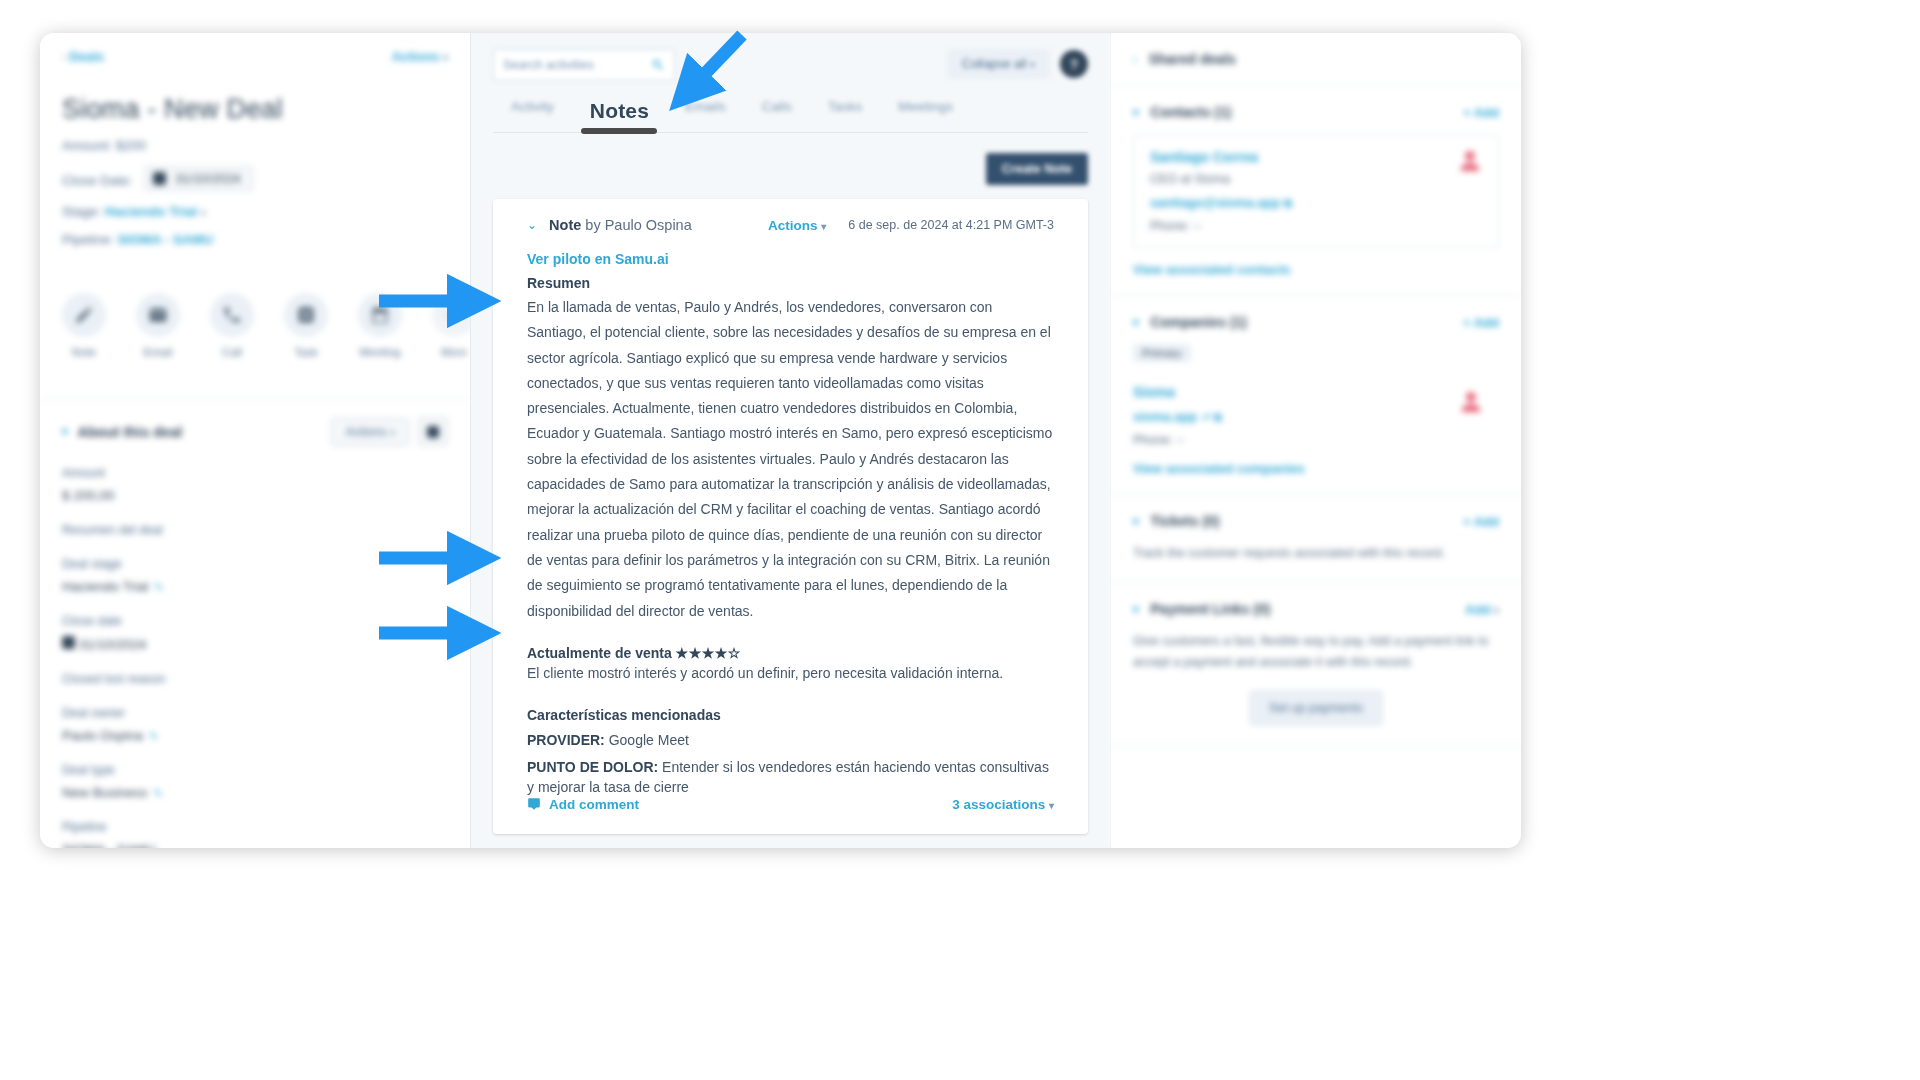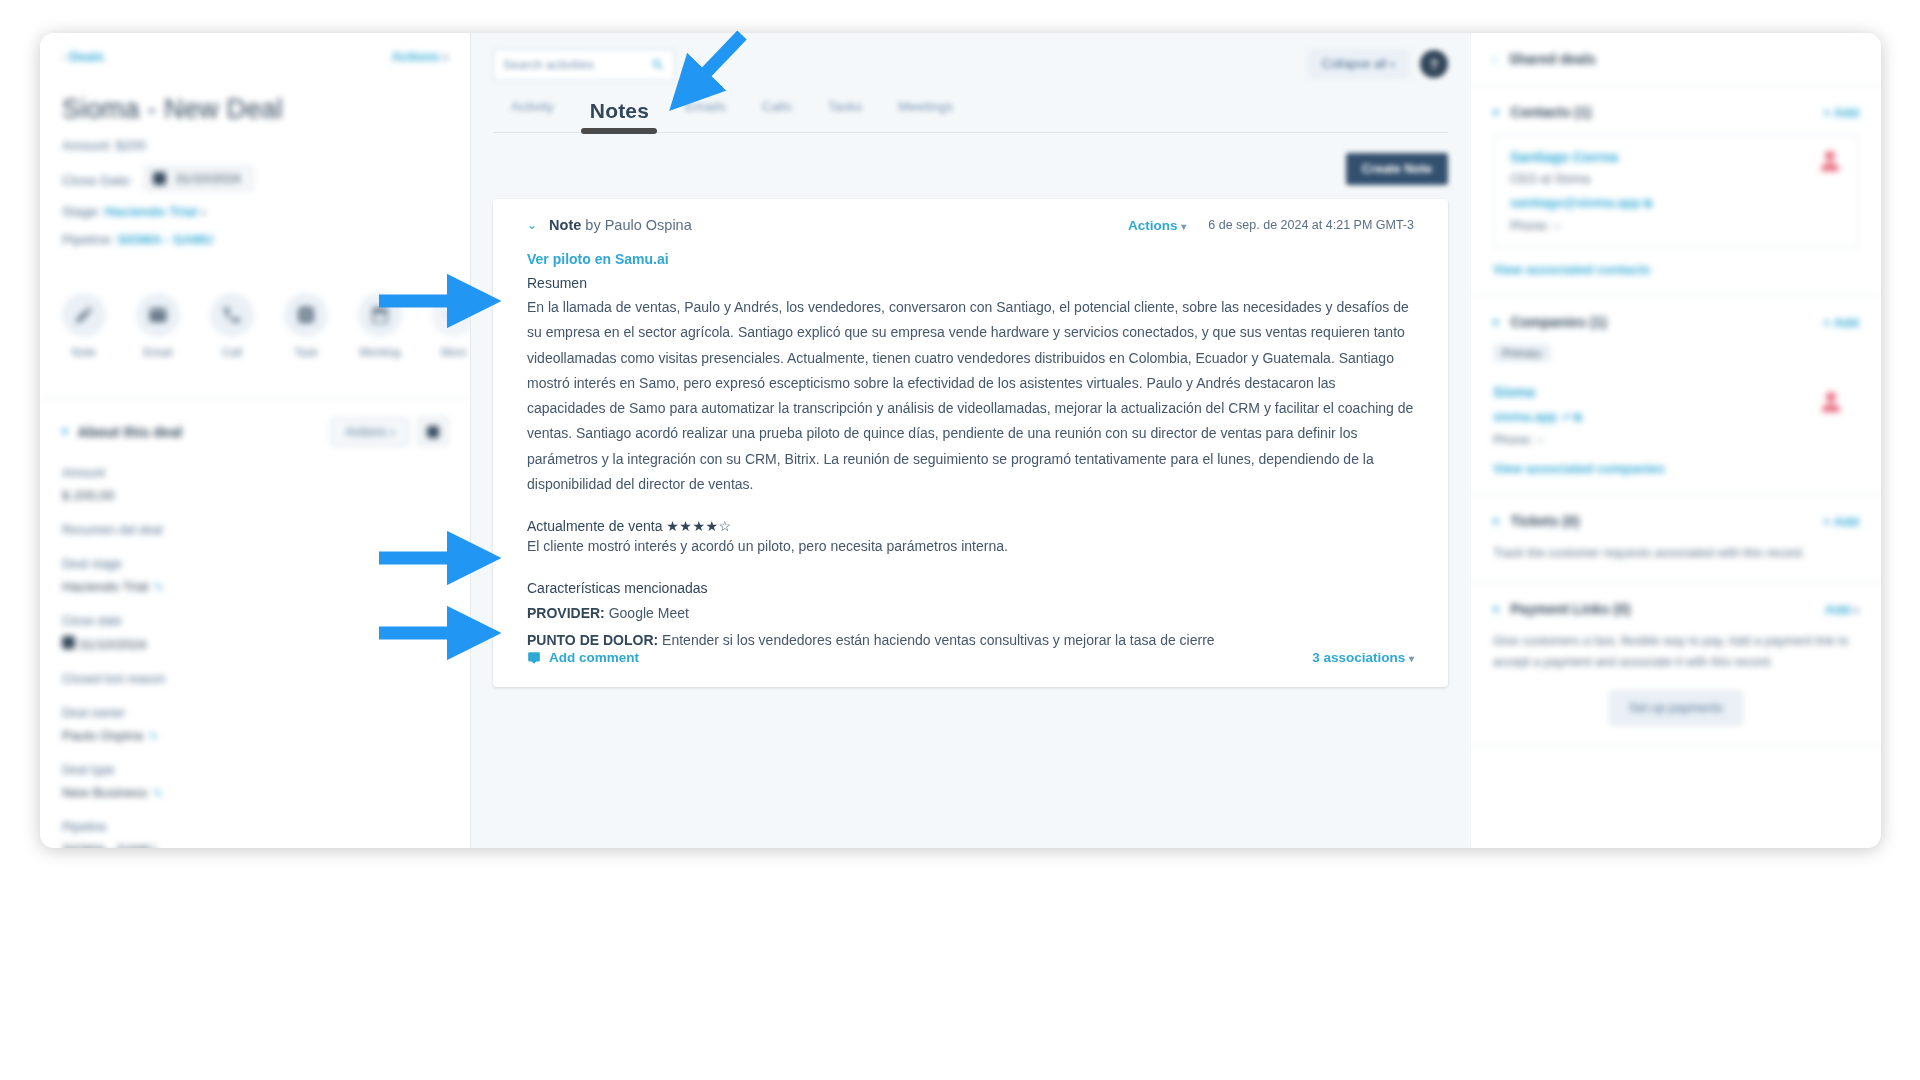--- a/index.html
+++ b/index.html
@@ -8,21 +8,21 @@
     font-family: "Liberation Sans", sans-serif;
     background: #ffffff;
     overflow: hidden;
     position: relative;
   }
 
   
   #app-window {
     position: absolute;
     left: 40px; top: 33px;
-    width: 1841px; height: 815px;
+    width: 1481px; height: 815px;
     background: #ffffff;
     border-radius: 14px;
     box-shadow: 0 2px 18px rgba(0,0,0,.22);
     overflow: hidden;
     display: flex;
   }
 
   
   .blurred { filter: blur(3.1px); }
   .blurred-soft { filter: blur(2.4px); }
@@ -140,21 +140,21 @@
   #note-head .lhs { display:flex; align-items:center; gap: 12px; font-size: 14.5px; color:#33475b;}
   #note-head .lhs .chev { color: #2fa8d5; font-size: 12px; }
   #note-head .lhs b { font-weight: 700; }
   #note-head .lhs .by { color: #5a6f85; }
   #note-head .rhs { display:flex; align-items:center; gap: 22px; }
   #note-head .rhs .act { color:#2fa8d5; font-weight:700; font-size:13.5px; width:auto;}
   #note-head .rhs .ts { color:#5a6f85; font-size: 12.5px; }
 
   #note-body { margin-top: 18px; color: #45576b; }
   .n-link { color:#2fa8d5; font-weight:700; font-size:14px; display:block; }
-  .n-h { font-weight: 400; color:#33475b; font-size:14px; margin-top: 8px; }
+  .n-h { font-weight: 700; color:#33475b; font-size:14px; margin-top: 8px; }
   .n-p { font-size: 14px; line-height: 25.3px; margin-top: 4px; color:#45576b; }
   .n-stars { letter-spacing: .5px; color:#33475b; }
   .n-sub { font-size: 14px; margin-top: 4px; color:#45576b;}
   .feat-block { margin-top: 26px; }
   .feat { font-size: 14px; margin-top: 7px; color:#45576b; line-height: 20px;}
   .feat b { color:#33475b; font-weight:700; }
 
   #note-foot { display:flex; justify-content: space-between; align-items:center; }
   #add-comment { color:#2fa8d5; font-weight:700; font-size:13.5px; display:flex; align-items:center; gap:8px;}
   #add-comment svg { width:14px;height:14px;fill:#2fa8d5;}
@@ -381,21 +381,21 @@
 
       <div id="note-body">
         <a class="n-link">Ver piloto en Samu.ai</a>
         <div class="n-h">Resumen</div>
         <div class="n-p">En la llamada de ventas, Paulo y Andrés, los vendedores, conversaron con Santiago, el potencial cliente, sobre las necesidades y desafíos de su empresa en el sector agrícola. Santiago explicó que su empresa vende hardware y servicios conectados, y que sus ventas requieren tanto videollamadas como visitas presenciales. Actualmente, tienen cuatro vendedores distribuidos en Colombia, Ecuador y Guatemala. Santiago mostró interés en Samo, pero expresó escepticismo sobre la efectividad de los asistentes virtuales. Paulo y Andrés destacaron las capacidades de Samo para automatizar la transcripción y análisis de videollamadas, mejorar la actualización del CRM y facilitar el coaching de ventas. Santiago acordó realizar una prueba piloto de quince días, pendiente de una reunión con su director de ventas para definir los parámetros y la integración con su CRM, Bitrix. La reunión de seguimiento se programó tentativamente para el lunes, dependiendo de la disponibilidad del director de ventas.</div>
 
         <div class="n-h" style="margin-top:21px;">
           <span>Actualmente de venta</span>
           <span class="n-stars">★★★★☆</span>
         </div>
-        <div class="n-sub">El cliente mostró interés y acordó un piloto, pero necesita parámetros interna.</div>
+        <div class="n-sub">El cliente mostró interés y acordó un definir, pero necesita validación interna.</div>
 
         <div class="feat-block">
           <div class="n-h">Características mencionadas</div>
           <div class="feat"><b>PROVIDER:</b> <span>Google Meet</span></div>
           <div class="feat"><b>PUNTO DE DOLOR:</b> <span>Entender si los vendedores están haciendo ventas consultivas y mejorar la tasa de cierre</span></div>
         </div>
       </div>
 
       <div id="note-foot">
         <div id="add-comment">

